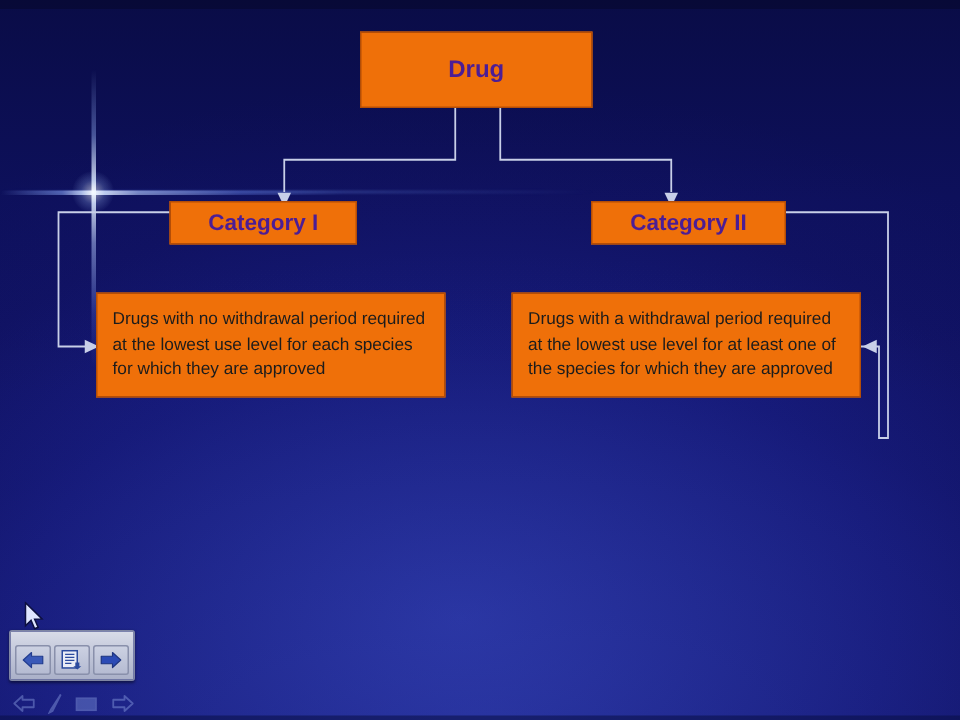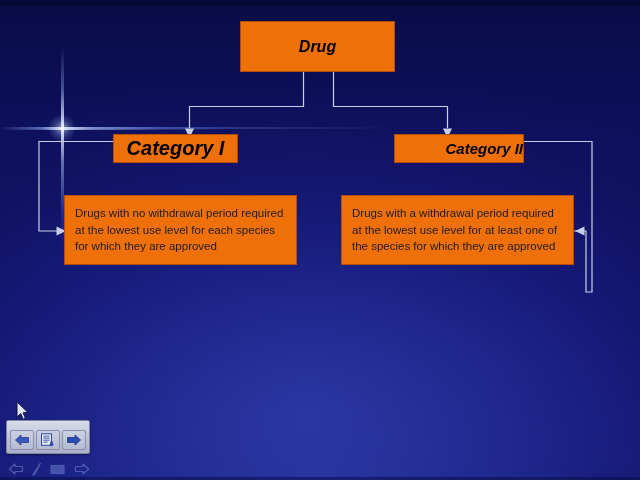--- a/index.html
+++ b/index.html
@@ -90,46 +90,44 @@
     height: 28px;
     border-radius: 50%;
     background: radial-gradient(circle, rgba(255,255,255,0.55) 0%, rgba(170,200,255,0.22) 40%, rgba(90,130,255,0.0) 72%);
   }
 
   
   .box {
     position: absolute;
     background: #ef7009;
     border: 1px solid #b44d06;
-    color: #000000;
-    font-style: italic;
+    color: #4c1d95;
   }
   .box.title-box {
     display: flex;
     align-items: center;
     justify-content: center;
     text-align: center;
     font-weight: bold;
   }
   #root-box {
     left: 240px; top: 21px;
     width: 155px; height: 51px;
     font-size: 16px;
     line-height: 19px;
   }
   #cat1-box {
     left: 113px; top: 134px;
     width: 125px; height: 29px;
-    font-size: 20px;
+    font-size: 15px;
   }
   #cat2-box {
     left: 394px; top: 134px;
     width: 130px; height: 29px;
     font-size: 15px;
-    justify-content: flex-end;
   }
 
   .text-box {
     position: absolute;
     background: #ef7009;
     border: 1px solid #b44d06;
     color: #1c1c1c;
     font-size: 11.5px;
     line-height: 16.5px;
     padding: 9px 10px 8px 10px;

